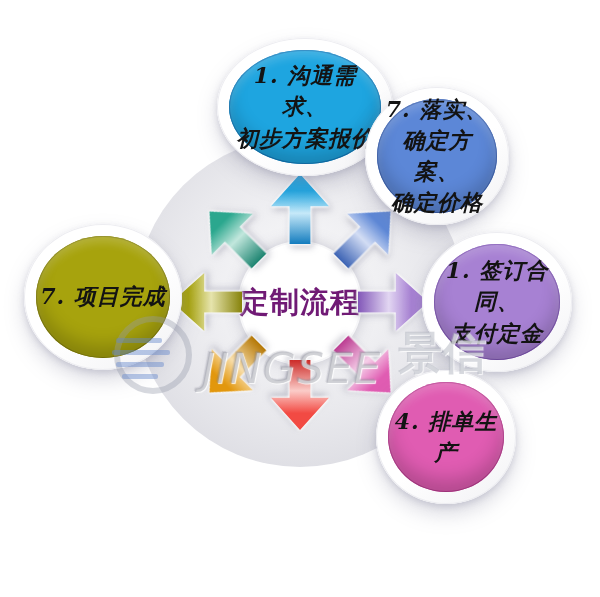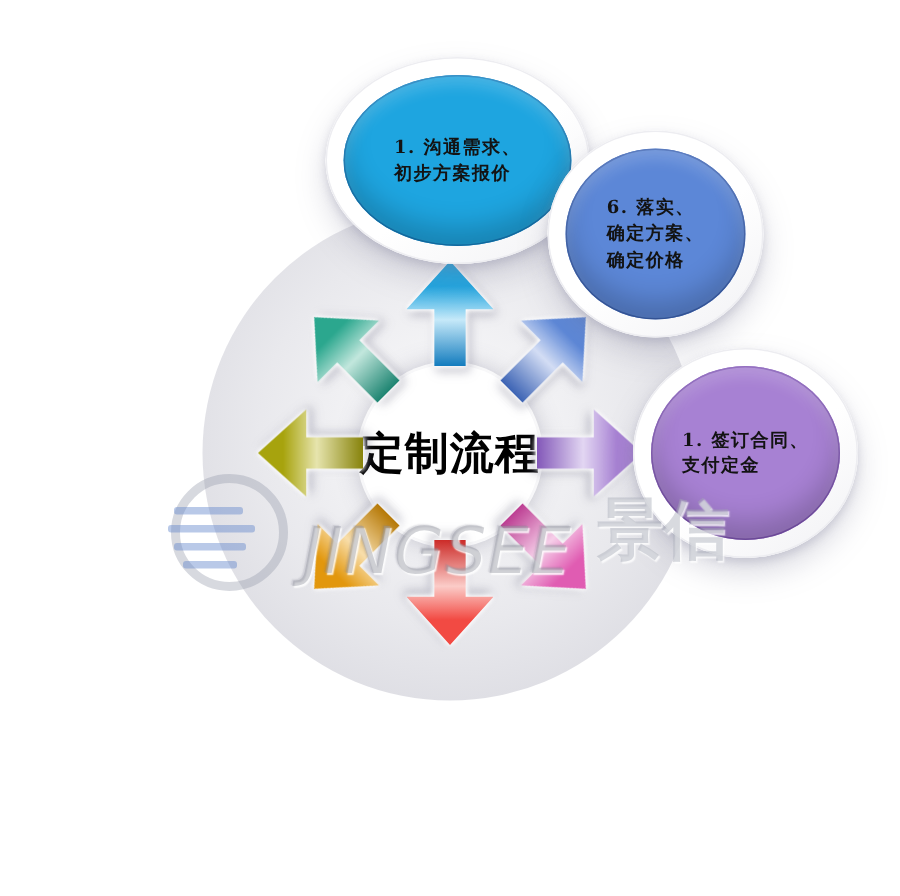--- a/index.html
+++ b/index.html
@@ -8,39 +8,39 @@
 
   
   .plate{position:absolute;left:135px;top:137px;width:330px;height:330px;border-radius:50%;
          background:radial-gradient(circle at 50% 46%, #f5f5f7 18%, #e9e9ed 52%, #dddde3 78%, #d3d3da 100%);
          z-index:1;}
 
   
   .hub{position:absolute;left:240px;top:243px;width:120px;height:120px;border-radius:50%;
        background:#ffffff;z-index:2;display:flex;align-items:center;justify-content:center;
        box-shadow:0 0 0 2px rgba(255,255,255,.8), 0 0 16px rgba(110,110,135,.45);}
-  .hub-title{font-weight:bold;font-size:29px;color:#000000;letter-spacing:1px;white-space:nowrap;}
+  .hub-title{font-weight:bold;font-size:29px;color:#701a75;letter-spacing:1px;white-space:nowrap;}
 
   
   .arrow{position:absolute;left:271px;top:174px;width:58px;height:70px;
          transform-origin:29px 128px;transform:rotate(var(--rot));z-index:3;
          filter:drop-shadow(0 0 1.6px #fff) drop-shadow(0 0 1.6px #fff) drop-shadow(2px 3px 3px rgba(90,90,115,.30));}
   .arrow-shape{width:100%;height:100%;
          clip-path:polygon(50% 0%,100% 46%,68% 46%,68% 100%,32% 100%,32% 46%,0% 46%);
          background:linear-gradient(180deg, var(--c) 0%, var(--c) 24%, var(--cl) 56%, var(--cd) 100%);}
 
   
   .node{position:absolute;border-radius:50%;background:linear-gradient(145deg,#ffffff 55%,#f1f1f4 100%);
         z-index:4;display:flex;align-items:center;justify-content:center;
         box-shadow:0 3px 6px rgba(125,125,150,.25), 0 10px 20px rgba(125,125,150,.28), inset 0 0 0 1px #ededf1;}
   .disc{position:absolute;left:12px;top:12px;right:12px;bottom:12px;border-radius:50%;
         background:var(--c);display:flex;align-items:center;justify-content:center;
         box-shadow:inset 0 -12px 18px rgba(0,0,0,.20), inset 0 6px 10px rgba(255,255,255,.20), inset 0 0 0 1px var(--cd);}
-  .lbl{white-space:pre-line;text-align:left;font-weight:bold;font-size:12px;line-height:1.42;
-       color:#131313;letter-spacing:1px;padding:0 4px;}
+  .lbl{white-space:pre-line;text-align:center;font-weight:bold;font-size:22px;line-height:1.42;
+       color:#131313;letter-spacing:1px;padding:0 4px;font-style:italic;}
 
   
   .wm{position:absolute;left:0;top:0;width:600px;height:597px;z-index:10;pointer-events:none;}
   .wm-logo{position:absolute;left:114px;top:316px;width:66px;height:66px;border-radius:50%;
            border:6px solid rgba(150,155,172,.38);}
   .wm-logo i{position:absolute;display:block;height:5px;background:rgba(100,135,205,.45);border-radius:2px;}
   .wm-logo i:nth-child(1){left:-4px;top:16px;width:46px;}
   .wm-logo i:nth-child(2){left:-8px;top:28px;width:58px;}
   .wm-logo i:nth-child(3){left:-4px;top:40px;width:48px;}
   .wm-logo i:nth-child(4){left:2px;top:52px;width:36px;}
@@ -88,29 +88,39 @@
     </div>
 
   <div class="node" style="left:217px;top:38px;width:176px;height:138px">
     <div class="disc" style="--c: #1ea5e0; --cd: #137cbe;">
       <div class="lbl">1. 沟通需求、
 初步方案报价</div>
     </div>
   </div>
   <div class="node" style="left:365px;top:87px;width:144px;height:138px">
     <div class="disc" style="--c: #5c87d7; --cd: #3c63b4;">
-      <div class="lbl">6. 落实、
+      <div class="lbl">7. 落实、
 确定方案、
 确定价格</div>
     </div>
   </div>
   <div class="node" style="left:422px;top:232px;width:150px;height:140px">
     <div class="disc" style="--c: #a781d3; --cd: #8257b8;">
       <div class="lbl">1. 签订合同、
 支付定金</div>
+    </div>
+  </div>
+  <div class="node" style="left:376px;top:370px;width:140px;height:134px">
+    <div class="disc" style="--c: #e05cb2; --cd: #bc3d92;">
+      <div class="lbl">4. 排单生产</div>
+    </div>
+  </div>
+  <div class="node" style="left:24px;top:224px;width:158px;height:146px">
+    <div class="disc" style="--c: #a7a30d; --cd: #86820a;">
+      <div class="lbl">7. 项目完成</div>
     </div>
   </div>
 
   <div class="wm">
     <div class="wm-logo">
         <i></i>
         <i></i>
         <i></i>
         <i></i>
       </div>

